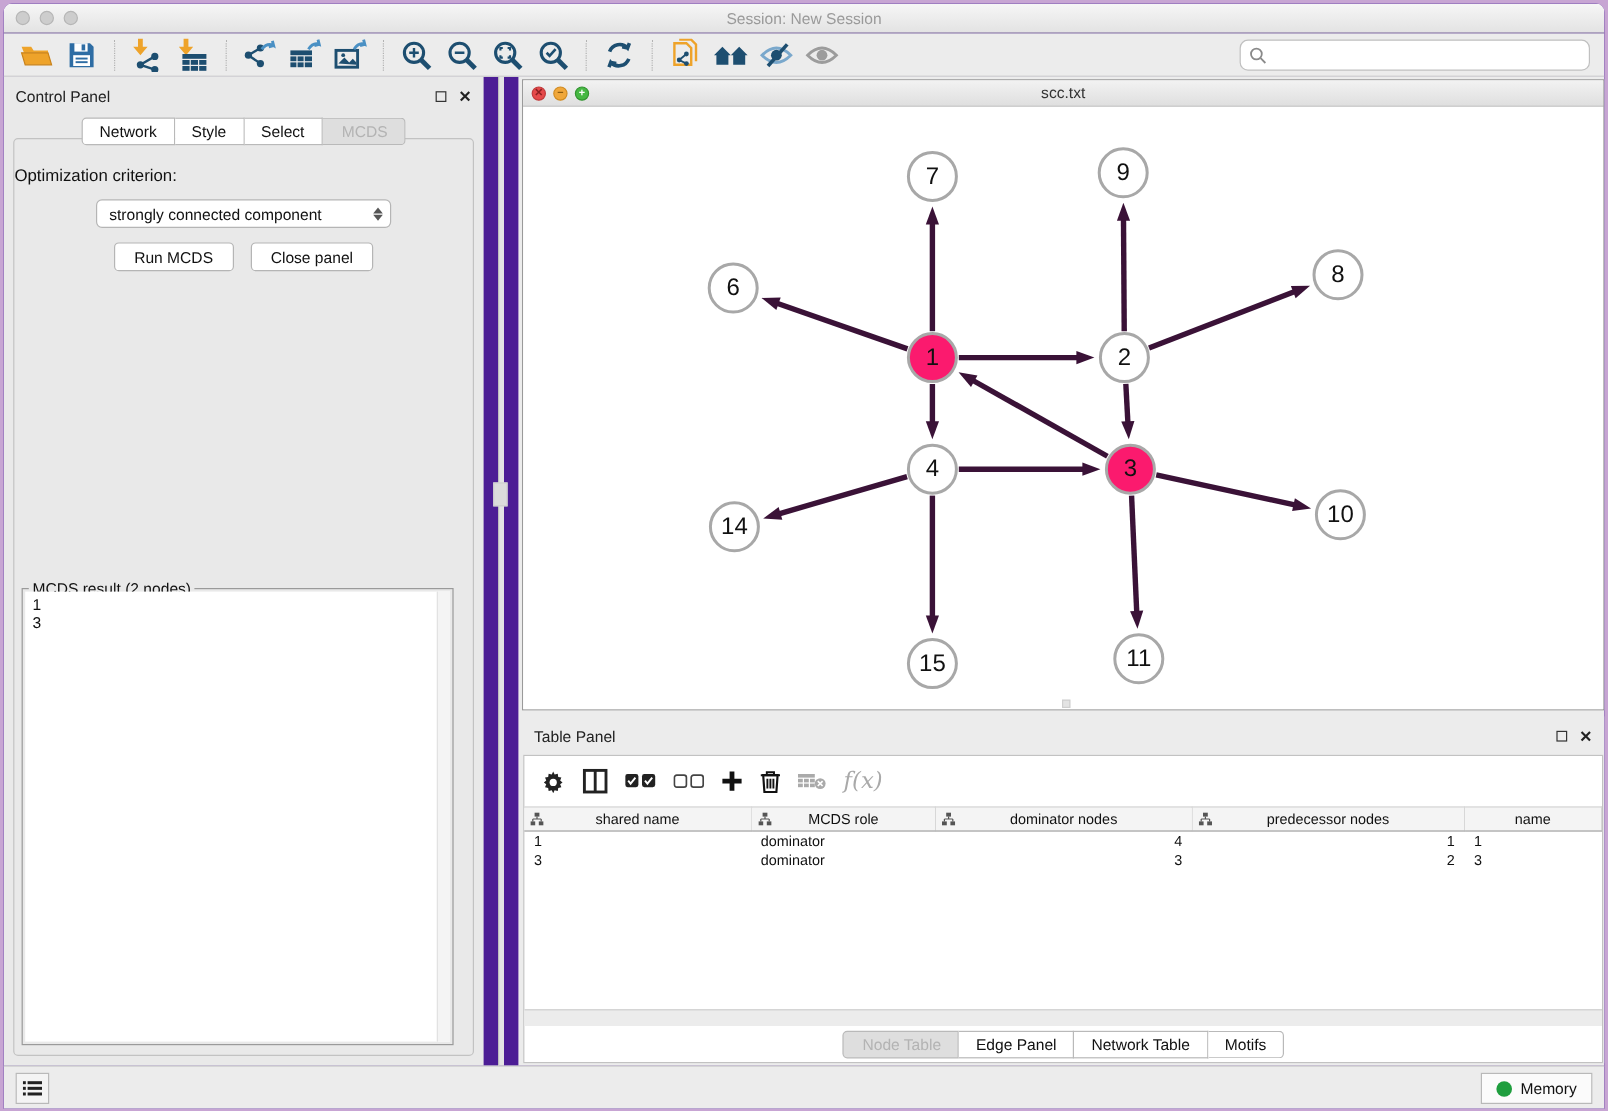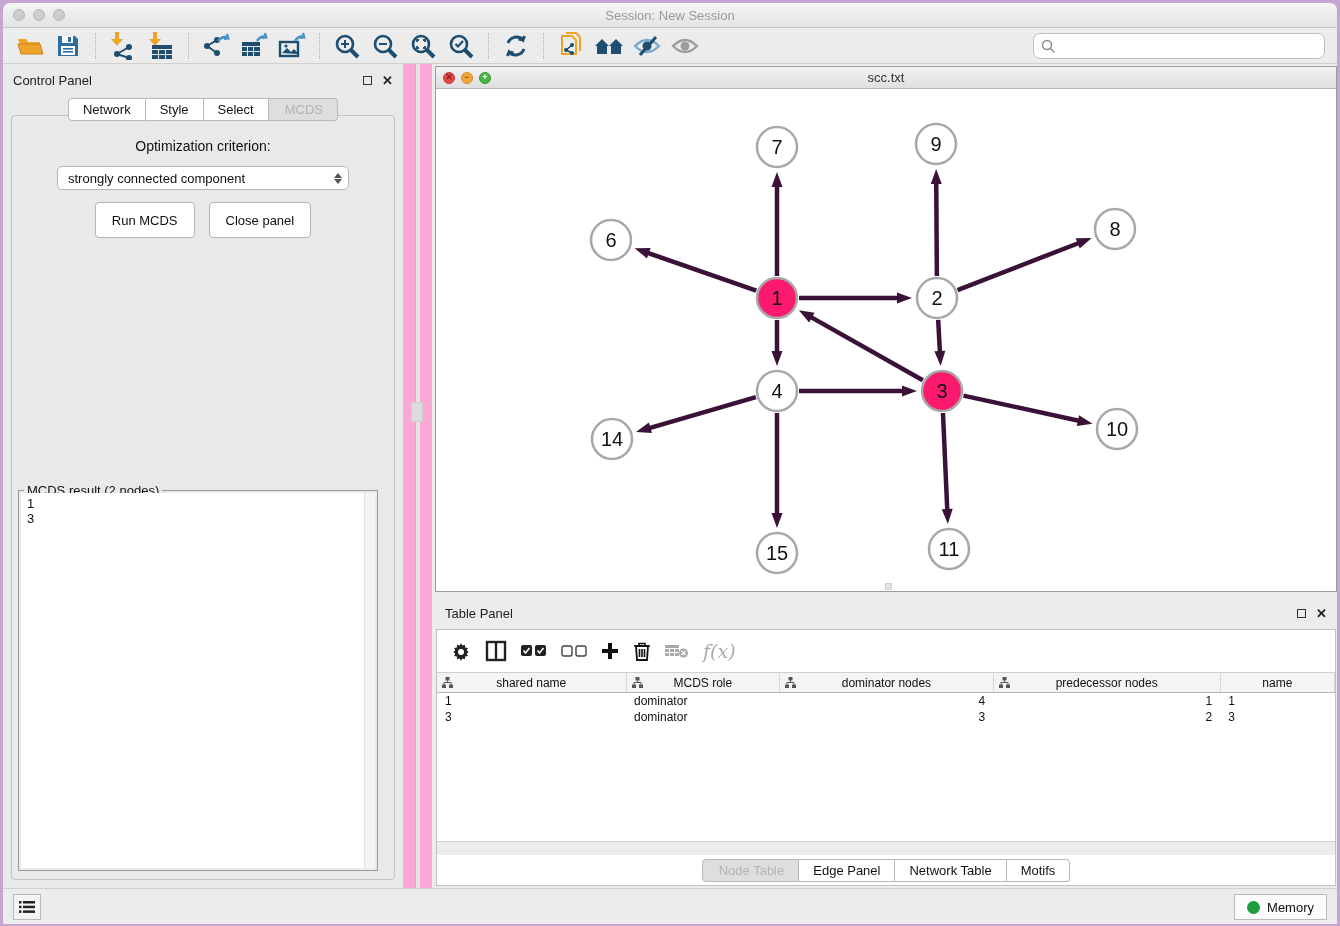--- a/index.html
+++ b/index.html
@@ -1,18 +1,18 @@
 <!DOCTYPE html>
 <html><head>
 <meta charset="utf-8">
 <style>
   * { margin:0; padding:0; box-sizing:border-box; }
   html,body { width:1340px; height:926px; }
   body { background:#c7a5d3; font-family:"Liberation Sans", sans-serif; position:relative; overflow:hidden; }
-  .window { position:absolute; left:3px; top:3px; width:1334px; height:921px; background:#f9a8d4;
+  .window { position:absolute; left:3px; top:3px; width:1334px; height:921px; background:#4c1d95;
             border-radius:7px 7px 0 0; overflow:hidden; display:flex; flex-direction:column; }
 
   
   .titlebar { height:25px; background:linear-gradient(#f6f6f6,#e3e3e3); border-bottom:1px solid #c6c6c6;
               position:relative; display:flex; align-items:center; flex:0 0 auto; }
   .tl-dots { position:absolute; left:10px; top:0; height:100%; display:flex; align-items:center; gap:8px; }
   .tl-dot { width:12px; height:12px; border-radius:50%; background:#cdcdcd; border:1px solid #b6b6b6; }
   .titlebar .title { width:100%; text-align:center; font-size:13px; color:#9a9a9a; }
 
   
@@ -33,31 +33,31 @@
   .panel-titlebar .spacer { flex:1; }
   .win-sq { width:9px; height:9px; border:1.5px solid #333; display:inline-block; margin-right:10px; }
   .win-x { font-size:13px; font-weight:bold; color:#222; line-height:1; }
   .cp-tabs { display:flex; justify-content:center; margin-top:2px; position:relative; z-index:2; }
   .tab-btn { font-size:13px; padding:3px 14px; background:#fff; border:1px solid #b9b9b9; border-left:none; color:#111; }
   .tab-btn:first-child { border-left:1px solid #b9b9b9; border-radius:4px 0 0 4px; }
   .tab-btn:last-child { border-radius:0 4px 4px 0; }
   .tab-btn.active { background:#dedede; color:#b3b3b3;padding-left:16px; }
   .cp-body { position:absolute; left:8px; right:8px; top:51px; bottom:8px; border:1px solid #c2c2c2; border-radius:4px;
              background:#e9e9e9; padding-top:22px; }
-  .opt-label { text-align:center; font-size:14px; color:#111; margin-bottom:12px; }
-  .dropdown { margin:0 auto; width:292px; height:24px; background:#fff; border:1px solid #b5b5b5; border-radius:5px;
+  .opt-label { font-size:14px; color:#111; margin-bottom:12px; }
+  .dropdown { margin:0 auto; width:246px; height:24px; background:#fff; border:1px solid #b5b5b5; border-radius:5px;
               display:flex; align-items:center; padding:0 6px 0 10px; font-size:13px; color:#111; }
   .dropdown .dd-label { flex:1; }
   .dd-stepper { display:flex; flex-direction:column; align-items:center; gap:1px; }
   .dd-stepper i { width:0; height:0; border-left:4px solid transparent; border-right:4px solid transparent; display:block; }
   .dd-up { border-bottom:5px solid #555; }
   .dd-down { border-top:5px solid #555; }
   .btn-row { display:flex; justify-content:center; gap:14px; margin-top:12px; }
   .push-btn { font-size:13px; color:#111; background:#fff; border:1px solid #b5b5b5; border-radius:4px;
-              padding:3px 16px; height:36px; }
+              padding:3px 16px; height:24px; }
   .mcds-fieldset { position:absolute; left:6px; right:16px; top:374px; bottom:8px; border:1px solid #9a9a9a; }
   .mcds-legend { position:absolute; top:-8px; left:5px; background:#e9e9e9; font-size:13px; padding:0 3px; color:#111; }
   .mcds-textarea { position:absolute; inset:2px; background:#fff; font-size:13px; color:#111; padding:3px 6px;
                    white-space:pre; overflow:hidden; }
   .mcds-scroll { position:absolute; top:2px; bottom:2px; right:2px; width:11px; background:#f4f4f4; border-left:1px solid #e2e2e2; }
 
   
   .splitter { width:5px; background:#e4e4e4; border-left:1px solid #bdbdbd; position:relative; flex:0 0 auto; }
   .splitter .grip { position:absolute; left:-5px; top:338px; width:12px; height:20px; background:#dcdcdc; border:1px solid #cfcfcf; }
 

